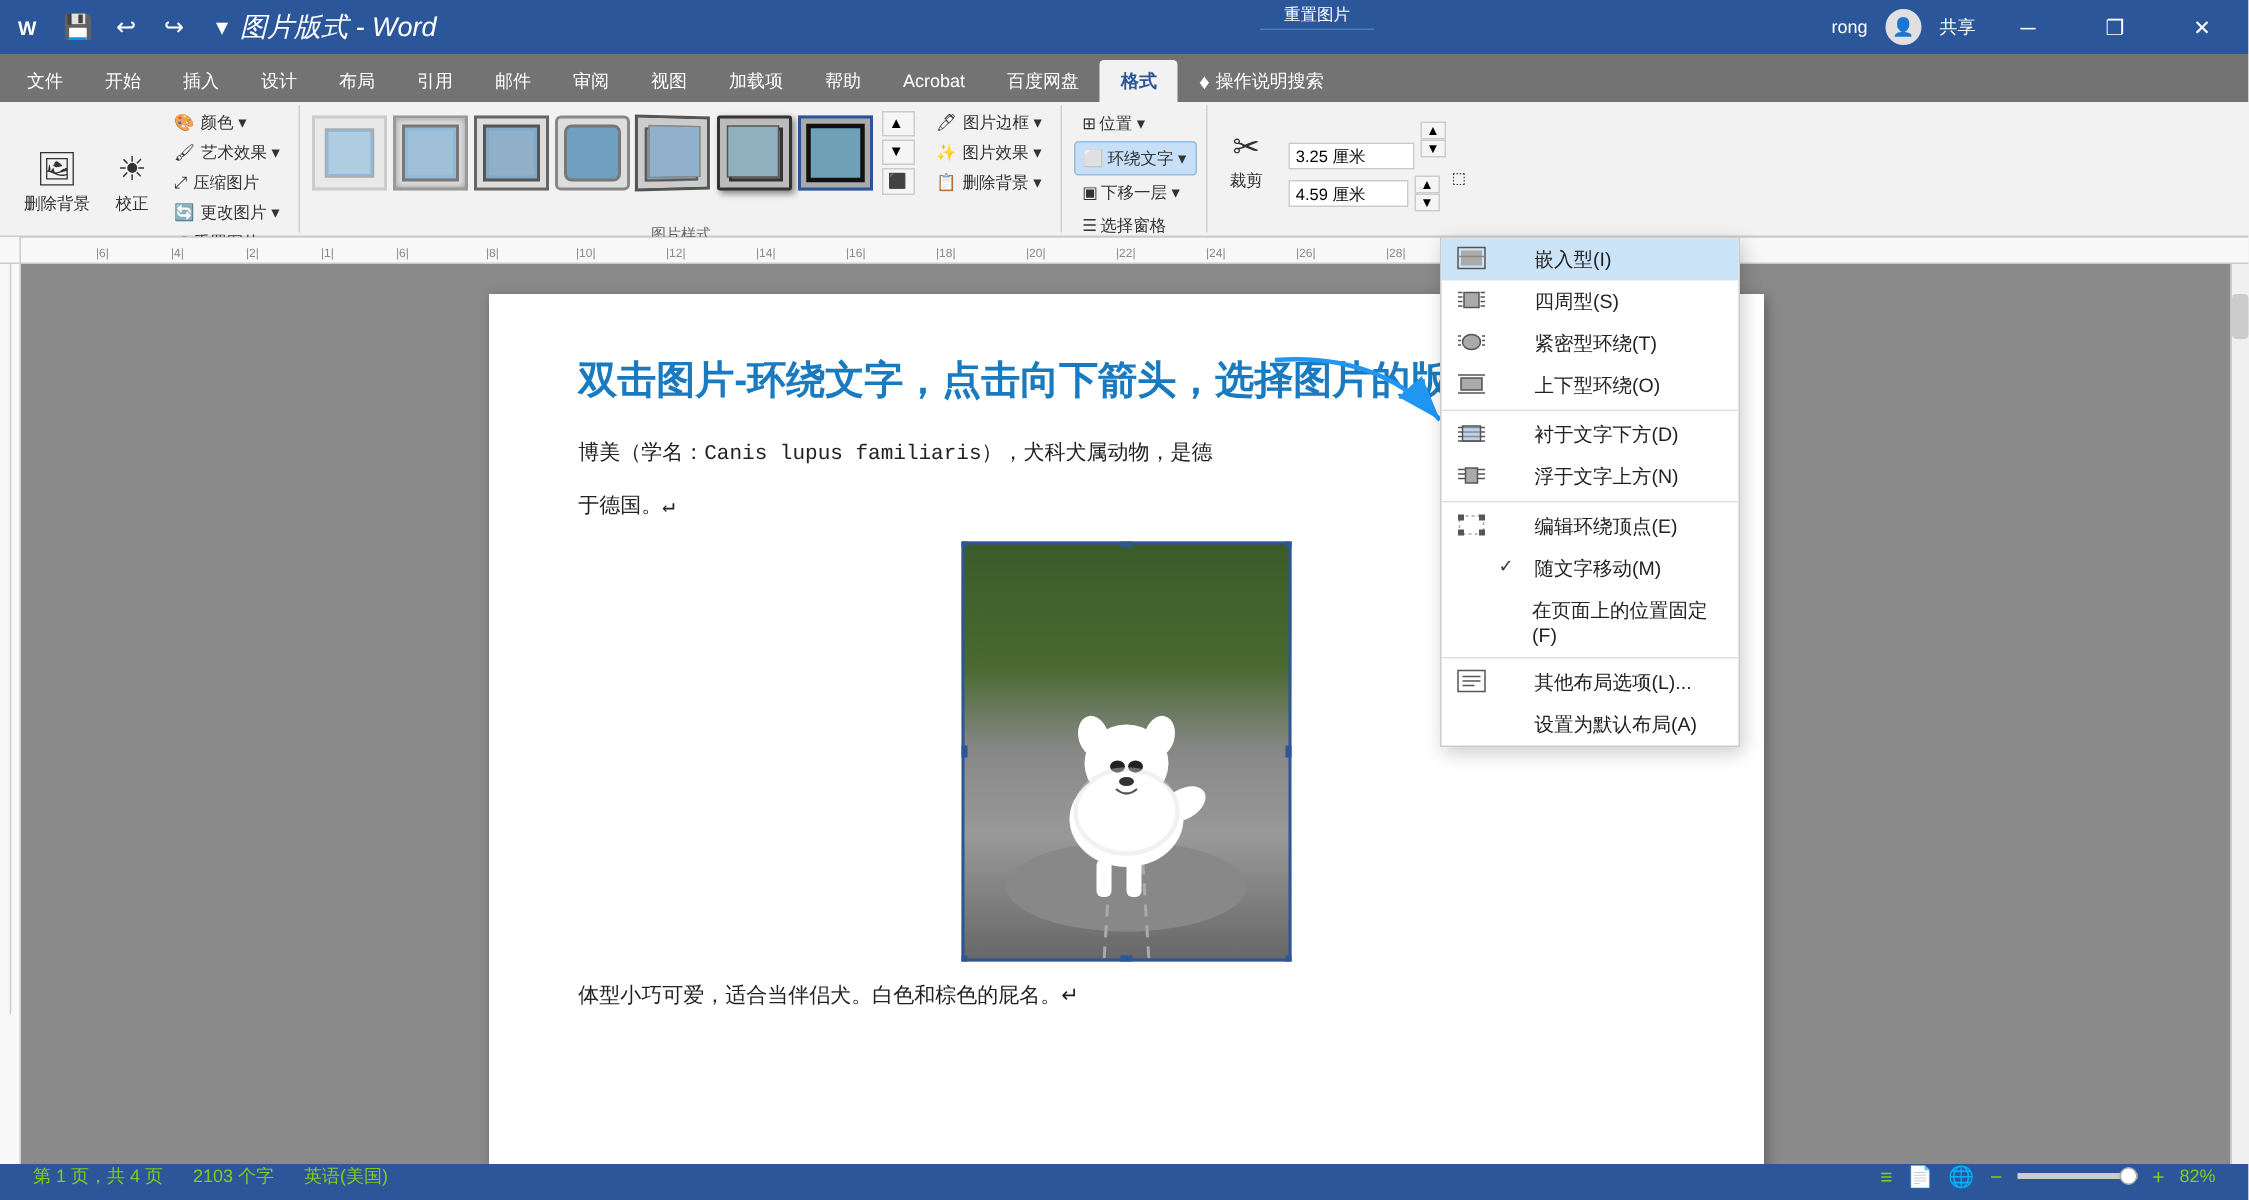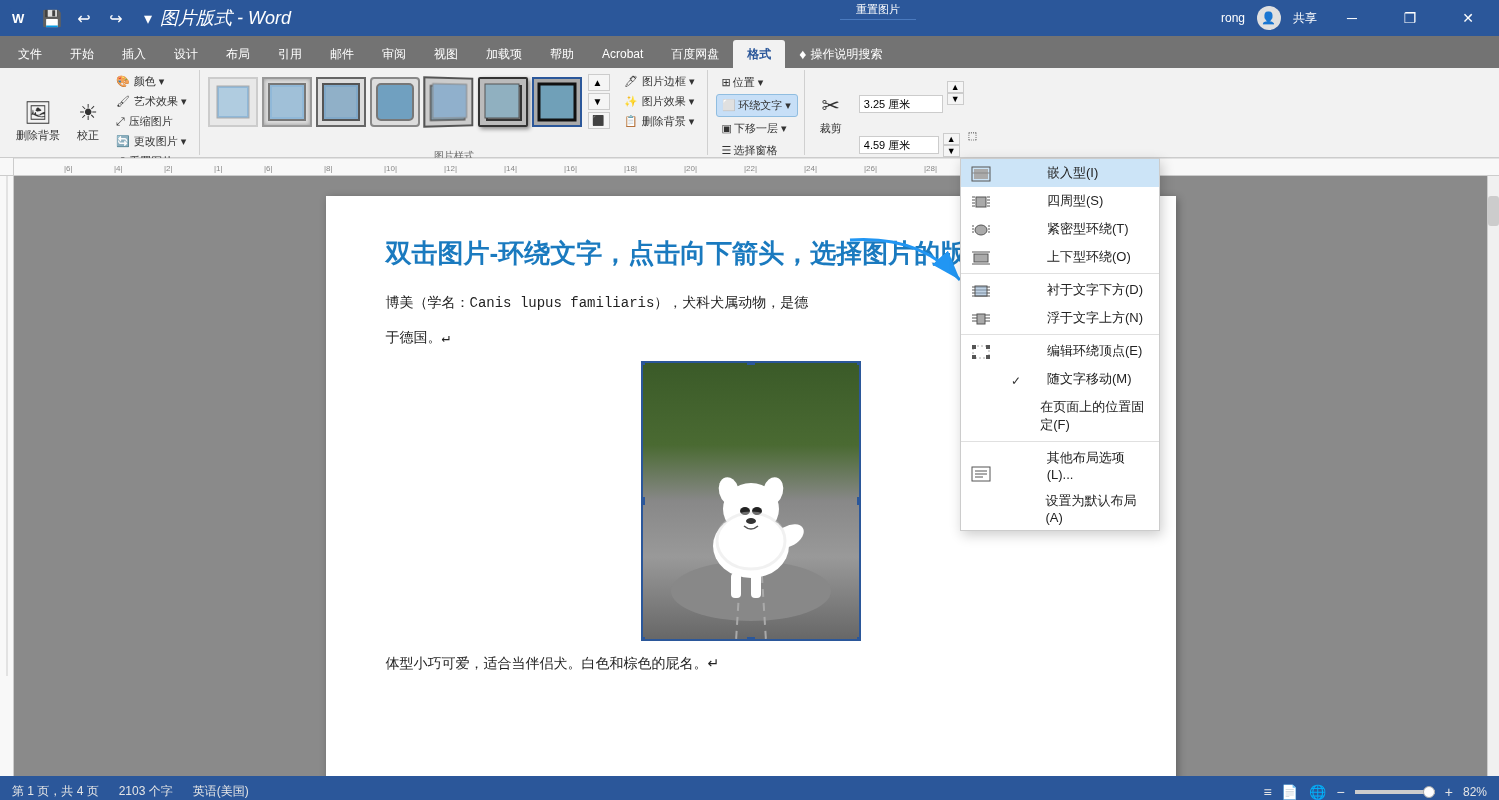--- a/index.html
+++ b/index.html
@@ -202,24 +202,24 @@
       font-size: 14px;
       color: #222;
       line-height: 1.8;
     }
 
     
     .status-bar {
       height: 24px;
       background: #2b579a;
       display: flex;
-      align-items: flex-end;
-      padding: 0 12px;
+      align-items: flex-start;
+      padding: 0 22px;
       font-size: 12px;
-      color: #e5e5e5;
+      color: #84cc16;
       gap: 20px;
     }
     .status-bar-right {
       margin-left: auto;
       display: flex;
       align-items: center;
       gap: 10px;
     }
 
     
@@ -229,24 +229,24 @@
       left: 960px;
       width: 200px;
       background: white;
       border: 1px solid #ccc;
       box-shadow: 2px 4px 12px rgba(0,0,0,0.2);
       z-index: 100;
       font-size: 13px;
     }
     .dropdown-item {
       display: flex;
-      align-items: flex-end;
+      align-items: flex-start;
       padding: 5px 10px;
       cursor: pointer;
-      gap: 20px;
+      gap: 8px;
       color: #222;
     }
     .dropdown-item.highlighted { background: #cce4f7; }
     .dropdown-item .check { width: 16px; font-size: 12px; color: #333; }
     .dropdown-item .item-icon { width: 20px; height: 16px; display: flex; align-items: center; justify-content: center; }
     .dropdown-separator { height: 1px; background: #e0e0e0; margin: 2px 0; }
 
     
     .wrap-text-btn {
       background: #c7dff7;
@@ -474,21 +474,21 @@
         <div>裁剪</div>
       </div>
       <div style="display:flex;flex-direction:column;gap:4px;margin-left:6px;">
         <div style="display:flex;align-items:center;gap:4px;">
           <input type="text" value="3.25 厘米" style="width: 84px; font-size: 11px; padding: 2px 4px; border: 1px solid rgb(204, 204, 204); margin-top: 23px;">
           <div style="display:flex;flex-direction:column;">
             <div style="font-size:9px;cursor:pointer;border:1px solid #ccc;padding:0 3px;background:#f5f5f5;">▲</div>
             <div style="font-size:9px;cursor:pointer;border:1px solid #ccc;padding:0 3px;background:#f5f5f5;">▼</div>
           </div>
         </div>
-        <div style="display:flex;align-items:center;gap:4px;margin-top:16px;">
+        <div style="display:flex;align-items:center;gap:4px;">
           <input type="text" value="4.59 厘米" style="width: 80px; font-size: 11px; padding: 2px 4px; border: 1px solid rgb(204, 204, 204);">
           <div style="display:flex;flex-direction:column;">
             <div style="font-size:9px;cursor:pointer;border:1px solid #ccc;padding:0 3px;background:#f5f5f5;">▲</div>
             <div style="font-size:9px;cursor:pointer;border:1px solid #ccc;padding:0 3px;background:#f5f5f5;">▼</div>
           </div>
         </div>
       </div>
       <div style="font-size:10px;align-self:flex-end;margin-bottom:16px;cursor:pointer;">⬚</div>
     </div>
     <div class="ribbon-group-label">大小</div>

